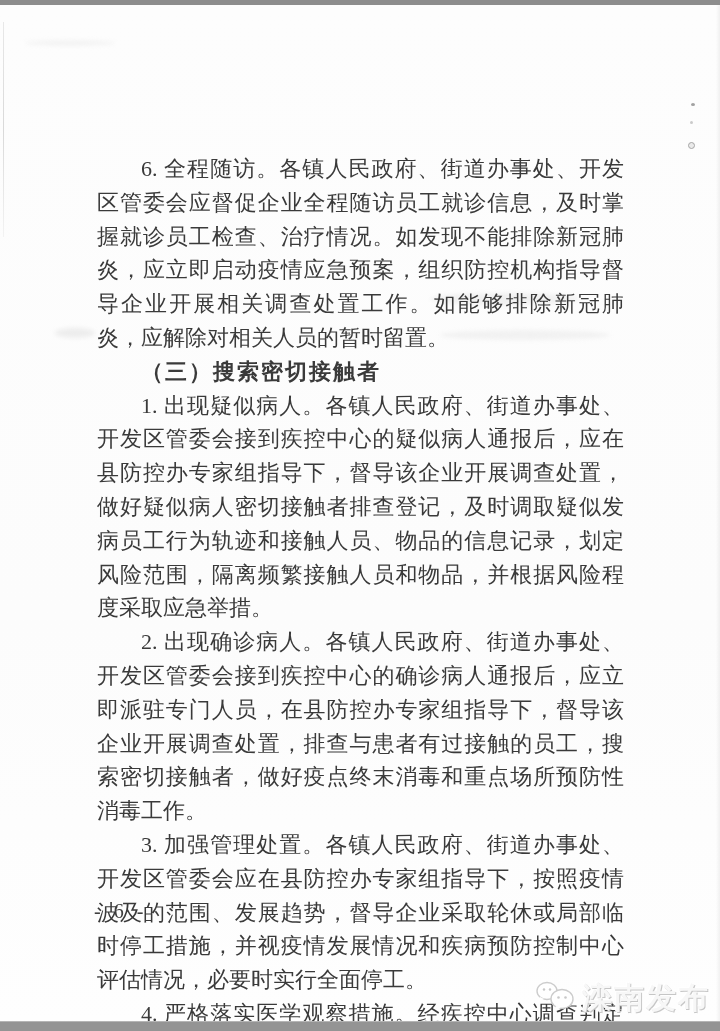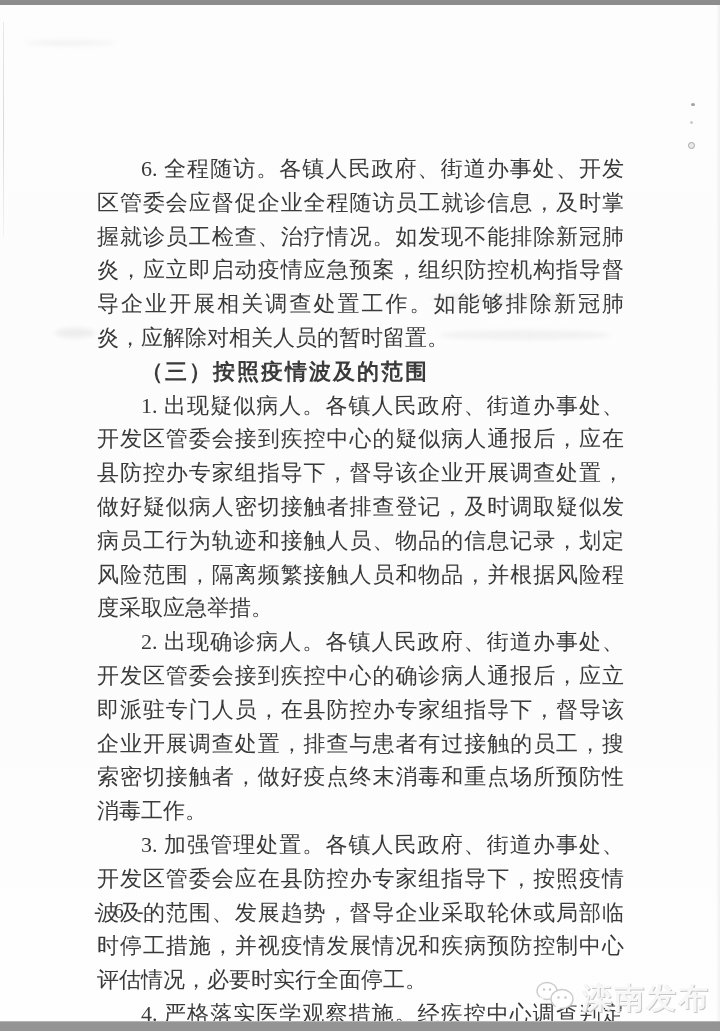--- a/index.html
+++ b/index.html
@@ -98,21 +98,21 @@
   <div class="left-edge-line"></div>
   <div class="right-edge-shade"></div>
 
   <div class="smudge smudge-1"></div>
   <div class="smudge smudge-2"></div>
   <div class="smudge smudge-3"></div>
   <div class="smudge smudge-4"></div>
 
   <div class="text-block">
     <p>6. 全程随访。各镇人民政府、街道办事处、开发区管委会应督促企业全程随访员工就诊信息，及时掌握就诊员工检查、治疗情况。如发现不能排除新冠肺炎，应立即启动疫情应急预案，组织防控机构指导督导企业开展相关调查处置工作。如能够排除新冠肺炎，应解除对相关人员的暂时留置。</p>
-    <h3>（三）按照疫情波及的范围</h3>
+    <h3>（三）搜索密切接触者</h3>
     <p>1. 出现疑似病人。各镇人民政府、街道办事处、开发区管委会接到疾控中心的疑似病人通报后，应在县防控办专家组指导下，督导该企业开展调查处置，做好疑似病人密切接触者排查登记，及时调取疑似发病员工行为轨迹和接触人员、物品的信息记录，划定风险范围，隔离频繁接触人员和物品，并根据风险程度采取应急举措。</p>
     <p>2. 出现确诊病人。各镇人民政府、街道办事处、开发区管委会接到疾控中心的确诊病人通报后，应立即派驻专门人员，在县防控办专家组指导下，督导该企业开展调查处置，排查与患者有过接触的员工，搜索密切接触者，做好疫点终末消毒和重点场所预防性消毒工作。</p>
     <p>3. 加强管理处置。各镇人民政府、街道办事处、开发区管委会应在县防控办专家组指导下，按照疫情波及的范围、发展趋势，督导企业采取轮休或局部临时停工措施，并视疫情发展情况和疾病预防控制中心评估情况，必要时实行全面停工。</p>
     <p>4. 严格落实医学观察措施。经疾控中心调查判定为密切接触</p>
   </div>
 
   <div class="page-number">- 6 -</div>
 
   <div class="speck speck-1"></div>
   <div class="speck speck-2"></div>

